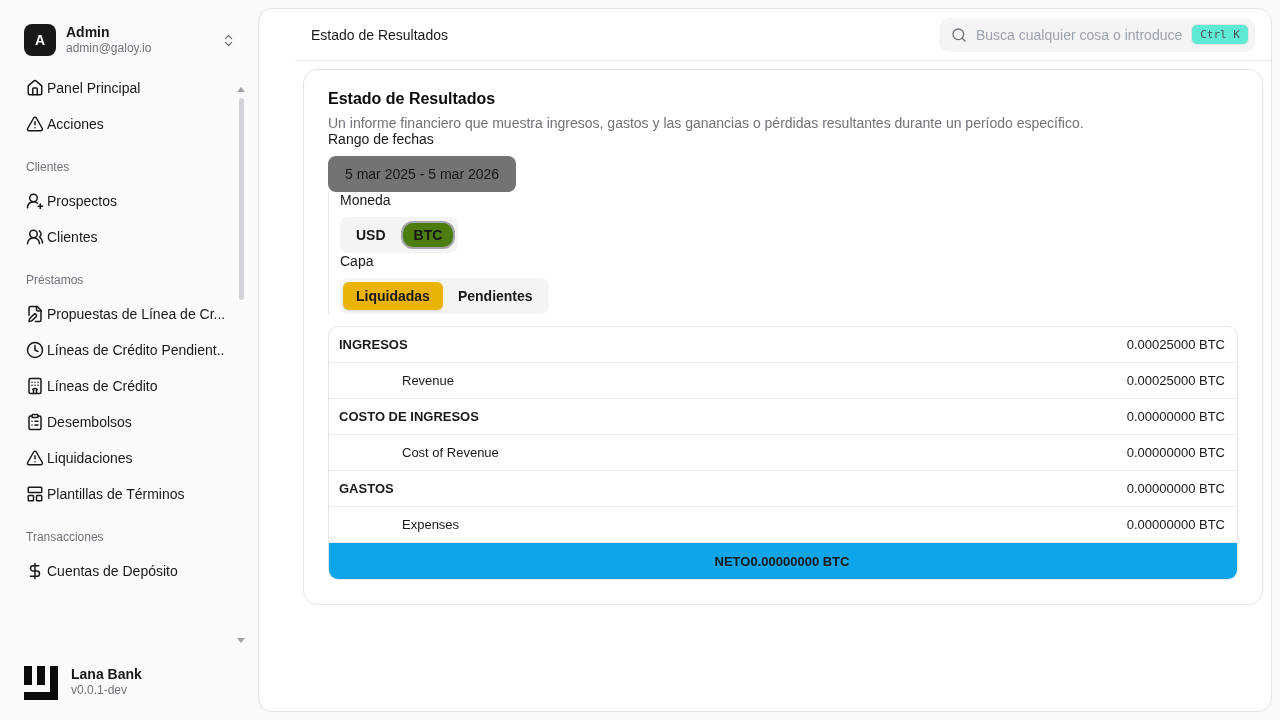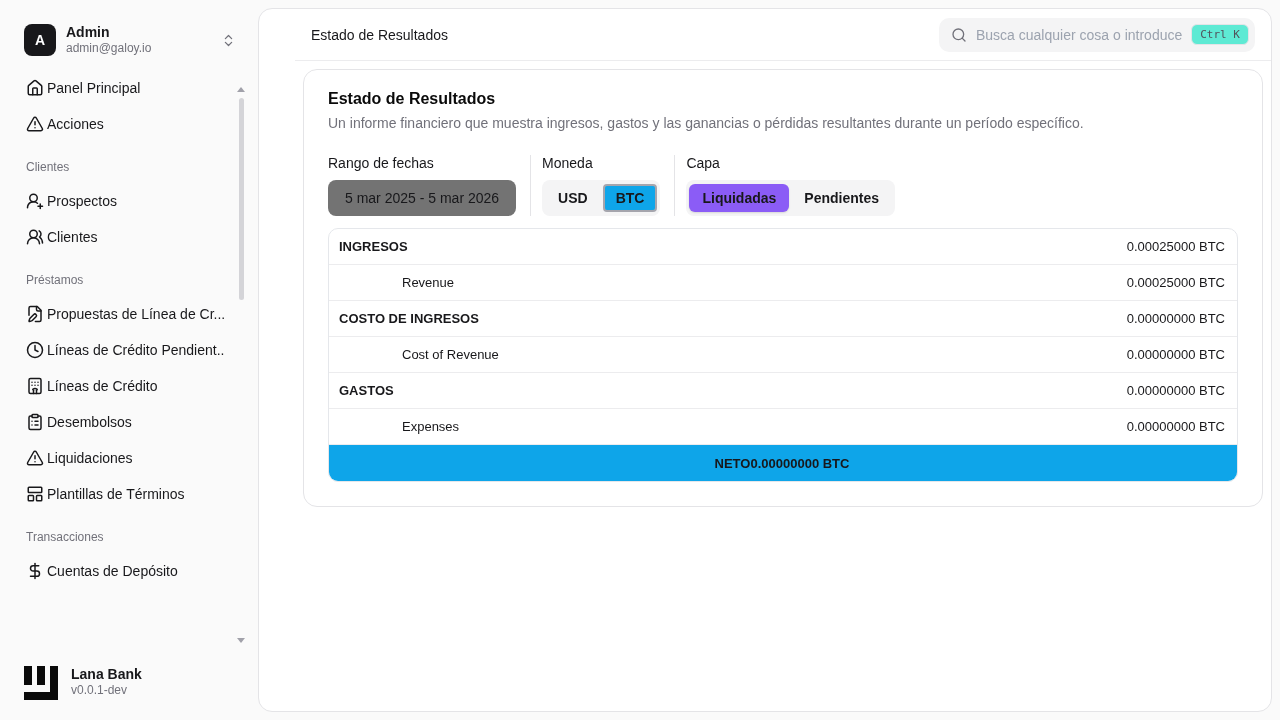--- a/index.html
+++ b/index.html
@@ -59,31 +59,31 @@
                   font-family:"Liberation Sans", sans-serif; font-size:14px; color:#18181b; }
   .search input::placeholder { color:#9ca3af; }
   .kbd { flex:none; background:#5eead4; border:1px solid #e4e4e7; border-radius:6px; padding:3px 8px;
          font-family:"DejaVu Sans Mono", monospace; font-size:11px; color:#52525b; }
 
   .content { flex:1; padding:8px; }
   .card { border:1px solid #e4e4e7; border-radius:14px; background:#fff; padding:20px 24px 24px; }
   .card h2 { font-size:16px; font-weight:700; color:#0a0a0a; }
   .desc { margin-top:7px; color:#71717a; font-size:14px; }
 
-  .filters { display:flex; margin-top:24px; align-items:flex-start; }
+  .filters { display:flex; align-items:flex-start;flex-direction:column; }
   .fgroup { padding-right:14px; }
   .fgroup + .fgroup { border-left:1px solid #e4e4e7; padding-left:11px; }
   .flabel { font-size:14px; font-weight:500; margin-bottom:9px; }
   .date-btn { height:36px; padding:0 17px; background:#737373; border:none; border-radius:8px;
               font-family:"Liberation Sans", sans-serif; font-size:14px; color:#18181b; cursor:pointer; }
   .seg { display:inline-flex; align-items:center; background:#f4f4f5; border-radius:8px; padding:3px; gap:2px; height:36px; }
   .seg-opt { border:none; background:transparent; border-radius:6px; padding:6px 13px;
              font-family:"Liberation Sans", sans-serif; font-size:14px; font-weight:600; color:#18181b; cursor:pointer; }
-  .seg-opt.ring { background:#0ea5e9; border:2px solid #a5a5ad; border-radius:4px; padding:4px 11px; }
-  .seg-opt.pill { background:#8b5cf6; box-shadow:0 1px 2px rgba(0,0,0,.12); }
+  .seg-opt.ring { background:#4d7c0f; border:2px solid #a5a5ad; border-radius:12px; padding:4px 11px; }
+  .seg-opt.pill { background:#eab308; box-shadow:0 1px 2px rgba(0,0,0,.12); }
 
   .table { margin-top:12px; border:1px solid #e5e7eb; border-radius:10px; overflow:hidden; }
   .trow { display:flex; align-items:center; justify-content:space-between; height:36px;
           padding:0 12px 0 10px; border-bottom:1px solid #ececee; font-size:13px; }
   .trow:last-child { border-bottom:none; }
   .trow.section .tlabel { font-weight:700; }
   .trow.detail .tlabel { padding-left:63px; }
   .trow.total { background:#0ea5e9;justify-content:center; }
   .trow.total .tlabel, .trow.total .tval { font-weight:700; }
 </style>

